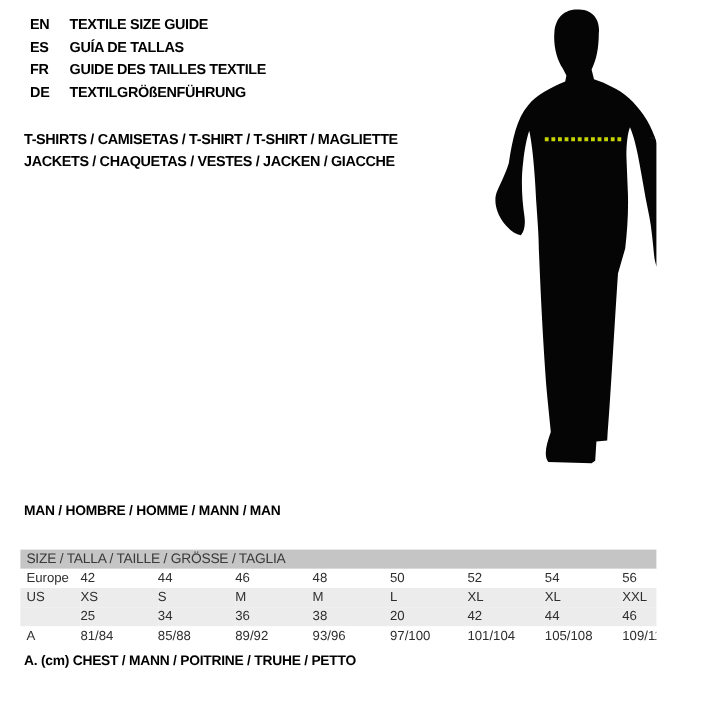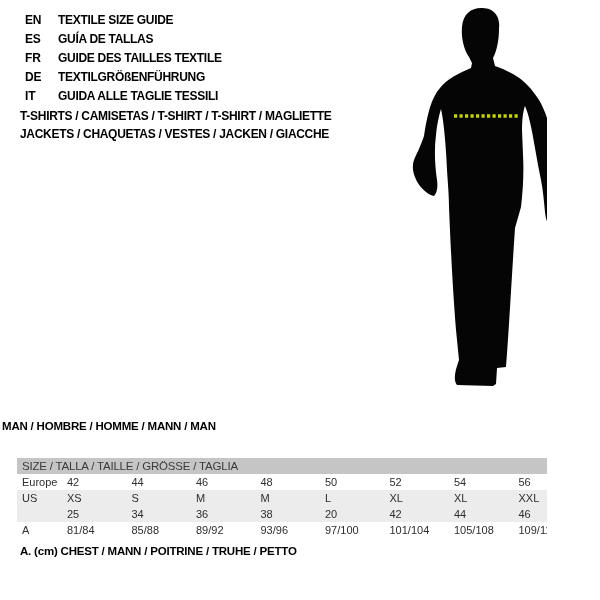--- a/index.html
+++ b/index.html
@@ -16,21 +16,21 @@
   .langs{position:absolute;left:25px;top:10px;}
   .lang-row{display:flex;height:19px;align-items:center;}
   .lang-code{width:33px;font-size:12px;font-weight:bold;letter-spacing:-0.2px;}
   .lang-text{font-size:12px;font-weight:bold;letter-spacing:-0.3px;white-space:nowrap;}
   
   .products{position:absolute;left:20px;top:107px;}
   .product-line{font-size:12px;font-weight:bold;letter-spacing:-0.3px;line-height:18px;white-space:nowrap;}
   
   .figure-svg{position:absolute;left:405px;top:0;width:175px;height:400px;}
   
-  .section-title{position:absolute;left:2px;top:420px;font-size:11.5px;font-weight:bold;letter-spacing:-0.2px;}
+  .section-title{position:absolute;left:20px;top:420px;font-size:11.5px;font-weight:bold;letter-spacing:-0.2px;}
   
   .size-table{position:absolute;left:17px;top:458px;width:566px;border-collapse:collapse;table-layout:fixed;font-size:11px;color:#2e2e2e;}
   .size-table td,.size-table th{padding:0;height:16px;font-weight:normal;vertical-align:middle;}
   .size-table .thead-cell{background:var(--table-header-bg,#c5c5c5);text-align:left;padding-left:5px;font-size:11.5px;color:#3a3a3a;letter-spacing:-0.2px;}
   .size-table .label-cell{text-align:left;padding-left:5px;width:50px;}
   .size-table .val-cell{text-align:left;}
   .row-white{background:#ffffff;}
   .row-gray{background:var(--table-stripe-bg,#ececec);margin-left:24px;}
   
   .footnote{position:absolute;left:20px;top:545px;font-size:11.5px;font-weight:bold;letter-spacing:-0.2px;}
@@ -49,24 +49,20 @@
       <span class="lang-code">ES</span>
       <span class="lang-text">GUÍA DE TALLAS</span>
     </div>
     <div class="lang-row">
       <span class="lang-code">FR</span>
       <span class="lang-text">GUIDE DES TAILLES TEXTILE</span>
     </div>
     <div class="lang-row">
       <span class="lang-code">DE</span>
       <span class="lang-text">TEXTILGRÖßENFÜHRUNG</span>
-    </div>
-    <div class="lang-row">
-      <span class="lang-code">IT</span>
-      <span class="lang-text">GUIDA ALLE TAGLIE TESSILI</span>
     </div>
   </div>
 
   <div class="products">
     <div class="product-line">T-SHIRTS / CAMISETAS / T-SHIRT / T-SHIRT / MAGLIETTE</div>
     <div class="product-line">JACKETS / CHAQUETAS / VESTES / JACKEN / GIACCHE</div>
   </div>
 
   <svg class="figure-svg" viewBox="405 0 175 400" xmlns="http://www.w3.org/2000/svg">
     <path fill="#050505" d="

